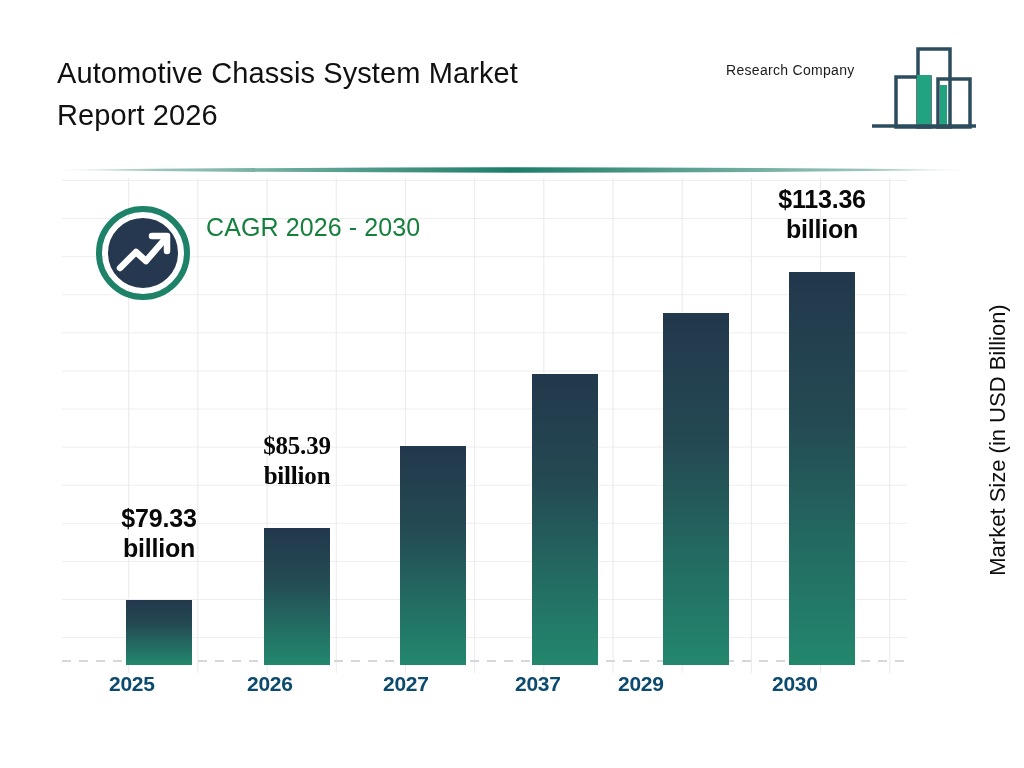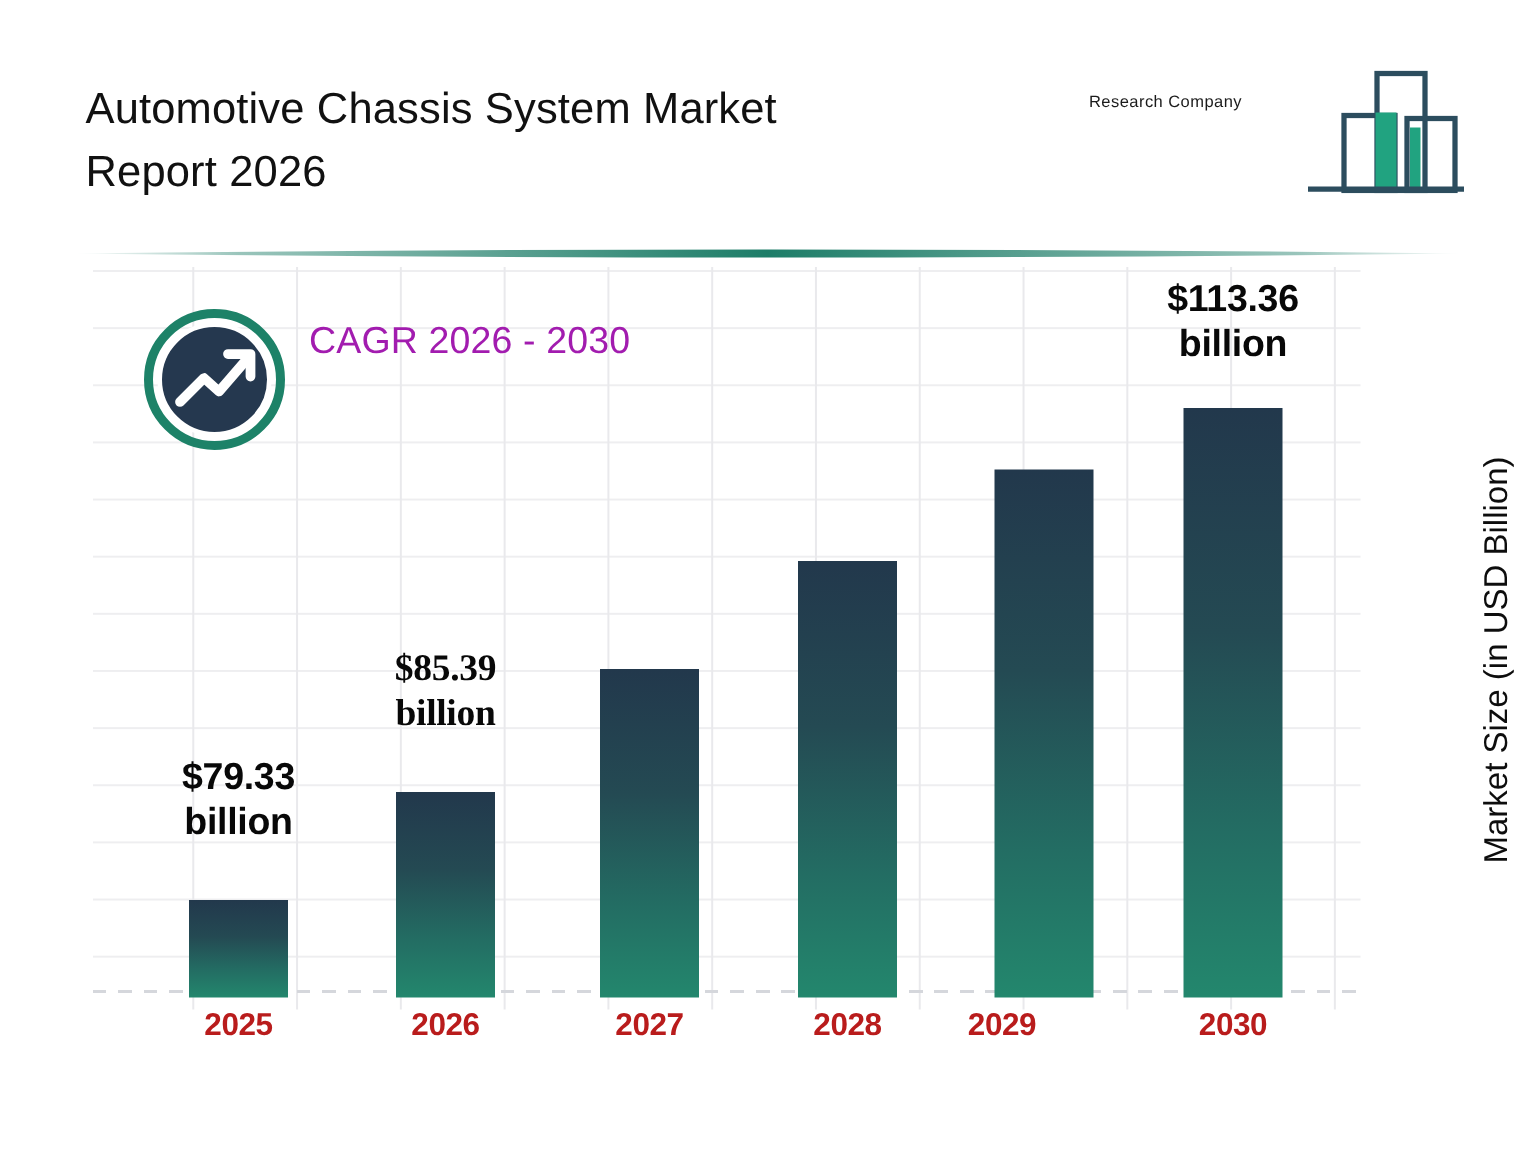--- a/index.html
+++ b/index.html
@@ -44,21 +44,21 @@
   }
   .logo-text .lt1 {
     display: block;
     font-size: 23px;
     letter-spacing: 0.4px;
     line-height: 1;
     font-weight: 400;
   }
   .logo-text .lt2 {
     display: block;
-    font-size: 11px;
+    font-size: 14px;
     letter-spacing: 0.3px;
     line-height: 1;
     margin-top: 6px;
     font-weight: 400;
   }
   .logo-mark { position: absolute; left: 128px; top: 0; width: 122px; height: 92px; }
 
   .divider {
     position: absolute;
     left: 48px; top: 158px;
@@ -105,24 +105,23 @@
     font-size: 25px;
     font-weight: bold;
     color: #080808;
     line-height: 1.2;
     letter-spacing: -0.2px;
   }
   .bar-label .bl-unit { display: block; text-align: center; }
   .xtick {
     position: absolute;
     top: 502px;
-    text-align: center;
     font-size: 21px;
     font-weight: bold;
-    color: #b91c1c;
+    color: #0c4a6e;
     letter-spacing: -0.3px;
   }
   .ylabel {
     position: absolute;
     right: 6px; top: 60px;
     width: 40px; height: 420px;
     display: flex; align-items: center; justify-content: center;
     font-size: 22px;
     color: #0d0d0d;
   }
@@ -134,21 +133,21 @@
 
   
   .cagr {
     position: absolute;
     left: 96px; top: 36px;
     width: 420px; height: 100px;
   }
   .cagr-icon { position: absolute; left: 0; top: 0; width: 94px; height: 94px; }
   .cagr-text { position: absolute; left: 110px; top: 8px; }
   .cagr-period {
-    font-size: 25px; color: #a21caf; line-height: 1.1;
+    font-size: 25px; color: #15803d; line-height: 1.1;
     letter-spacing: 0.1px; white-space: nowrap;
   }
   .cagr-value {
     font-size: 27px; font-weight: bold; color: #080808;
     margin-top: 12px; line-height: 1.1; letter-spacing: -0.2px;
   }
 </style>
 </head>
 <body>
 
@@ -214,21 +213,21 @@
     <span class="bl-unit">billion</span>
   </div>
   <div class="bar-label" style="left:742px; top:14px; width:160px;">
     <span>$113.36</span>
     <span class="bl-unit">billion</span>
   </div>
 
   <div class="xtick" style="left:109px; width:100px;">2025</div>
   <div class="xtick" style="left:247px; width:100px;">2026</div>
   <div class="xtick" style="left:383px; width:100px;">2027</div>
-  <div class="xtick" style="left:515px; width:100px;">2028</div>
+  <div class="xtick" style="left:515px; width:100px;">2037</div>
   <div class="xtick" style="left:618px; width:100px;">2029</div>
   <div class="xtick" style="left:772px; width:100px;">2030</div>
 
   <div class="ylabel">
     <span>Market Size (in USD Billion)</span>
   </div>
 
   <div class="cagr">
     <div class="cagr-icon">
       <svg width="94" height="94" viewBox="0 0 94 94">

